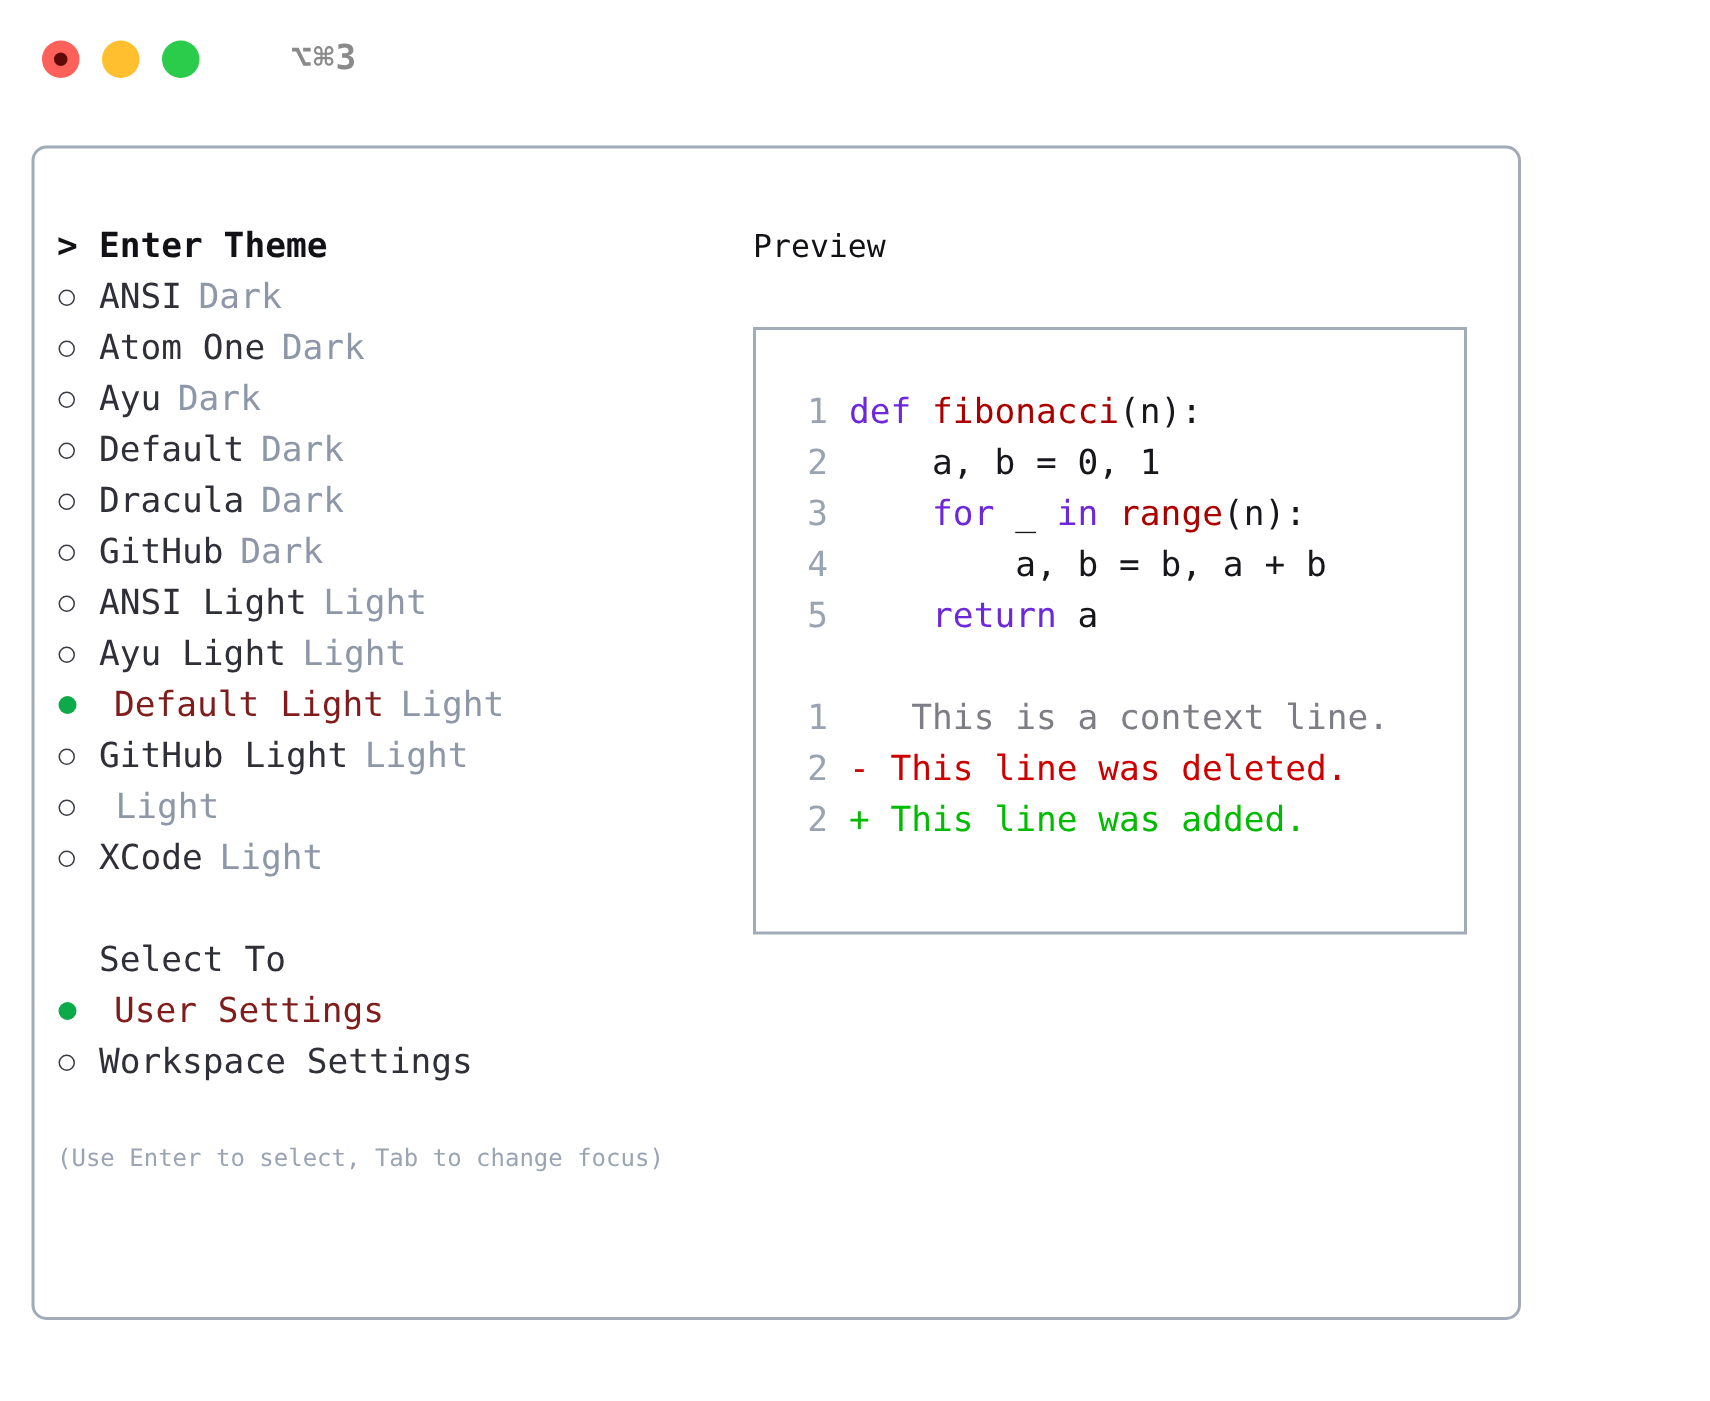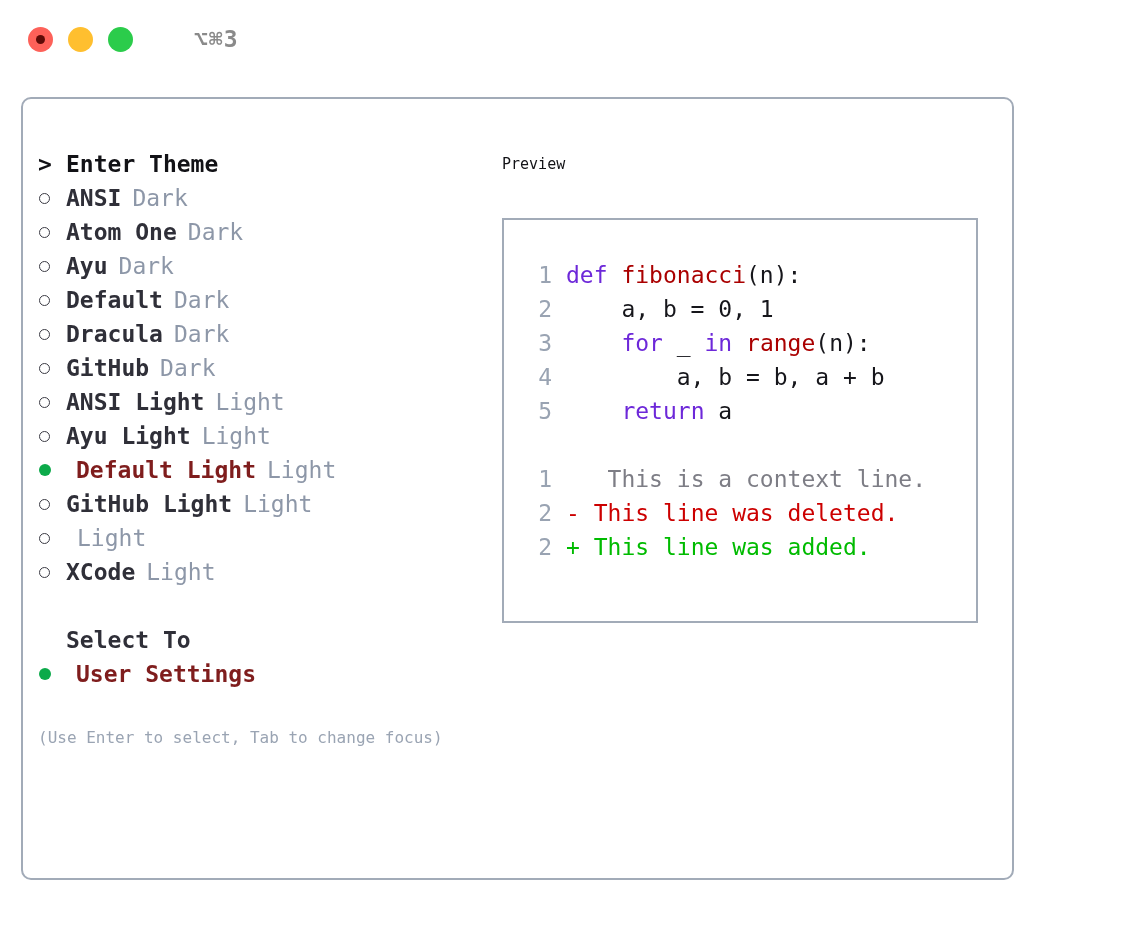--- a/index.html
+++ b/index.html
@@ -110,21 +110,21 @@
     border-radius: 50%;
     border: 1.8px solid #3b3b44;
     box-sizing: border-box;
     margin-left: 1px;
   }
   .head-row {
     font-weight: bold;
     color: #121216;
   }
   .head-row .marker { font-weight: bold; color: #121216; }
-  .item-name { color: #2f2f38; font-weight: bold; }
+  .item-name { color: #2f2f38; }
   .item-name.sel { color: #7f1d1d; margin-left: 10px; }
   .item-badge { color: #8d97a8; margin-left: 11px; }
 
   .spacer { height: 34px; }
 
   #hint {
     margin-top: 30px;
     font-size: 16px;
     color: #9aa4b3;
     line-height: 34px;
@@ -133,21 +133,21 @@
   }
 
   
   #right-col {
     position: absolute;
     left: 479px;
     top: 48px;
     width: 480px;
   }
   #preview-title {
-    font-size: 15px;
+    font-size: 21px;
     color: #121216;
     line-height: 34px;
     height: 34px;
   }
   #preview-box {
     margin-top: 37px;
     width: 476px;
     height: 405px;
     border: 2px solid #a2abb8;
     box-sizing: border-box;
@@ -215,20 +215,21 @@
 
       <div class="spacer"></div>
 
       <div class="row">
         <span class="marker"></span>
         <span class="item-name">Select To</span>
       </div>
 
       <div id="apply-items">
           <div class="row"><span class="marker"><span class="bullet-dot"></span></span><span class="item-name sel">User Settings</span></div>
+          <div class="row"><span class="marker"><span class="bullet-ring"></span></span><span class="item-name">Workspace Settings</span></div>
         </div>
 
       <div id="hint">(Use Enter to select, Tab to change focus)</div>
     </div>
 
     <div id="right-col">
       <div id="preview-title">Preview</div>
       <div id="preview-box">
         <div id="code-block">
             <div class="code-line"><span class="ln">1</span><span><span class="tok-kw">def </span><span class="tok-fn">fibonacci</span><span class="tok-txt">(n):</span></span></div>

